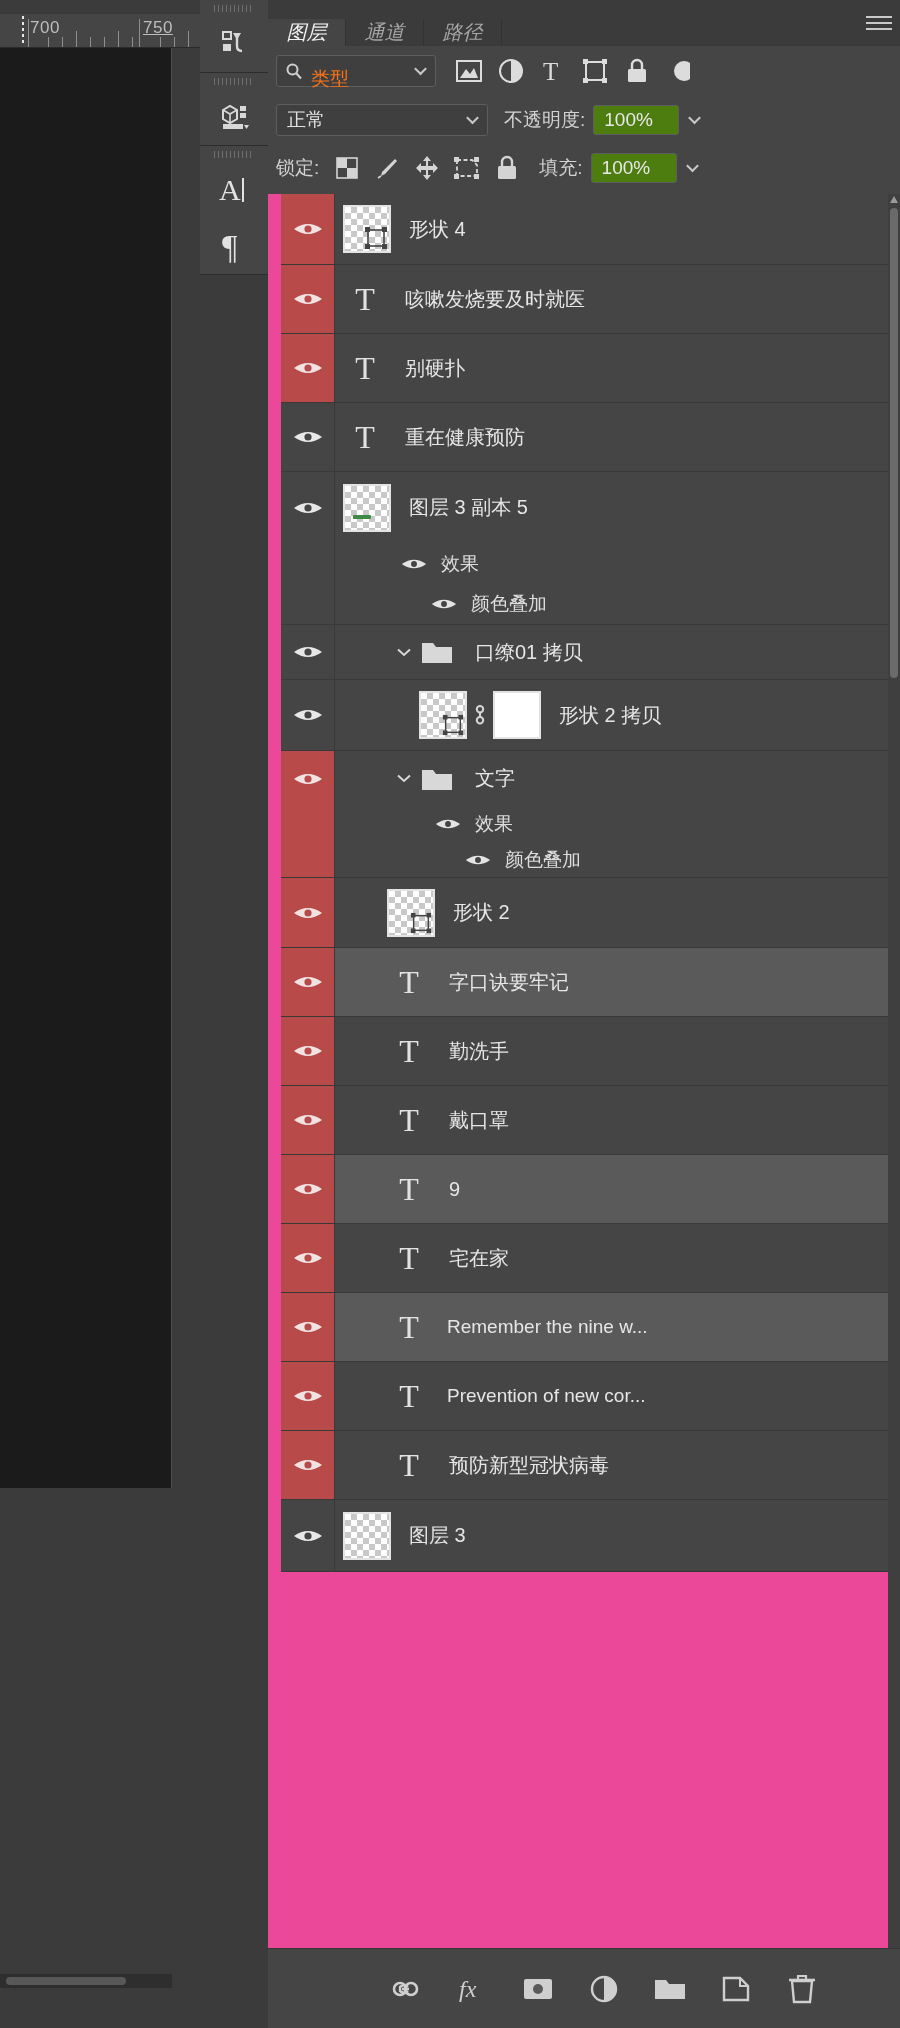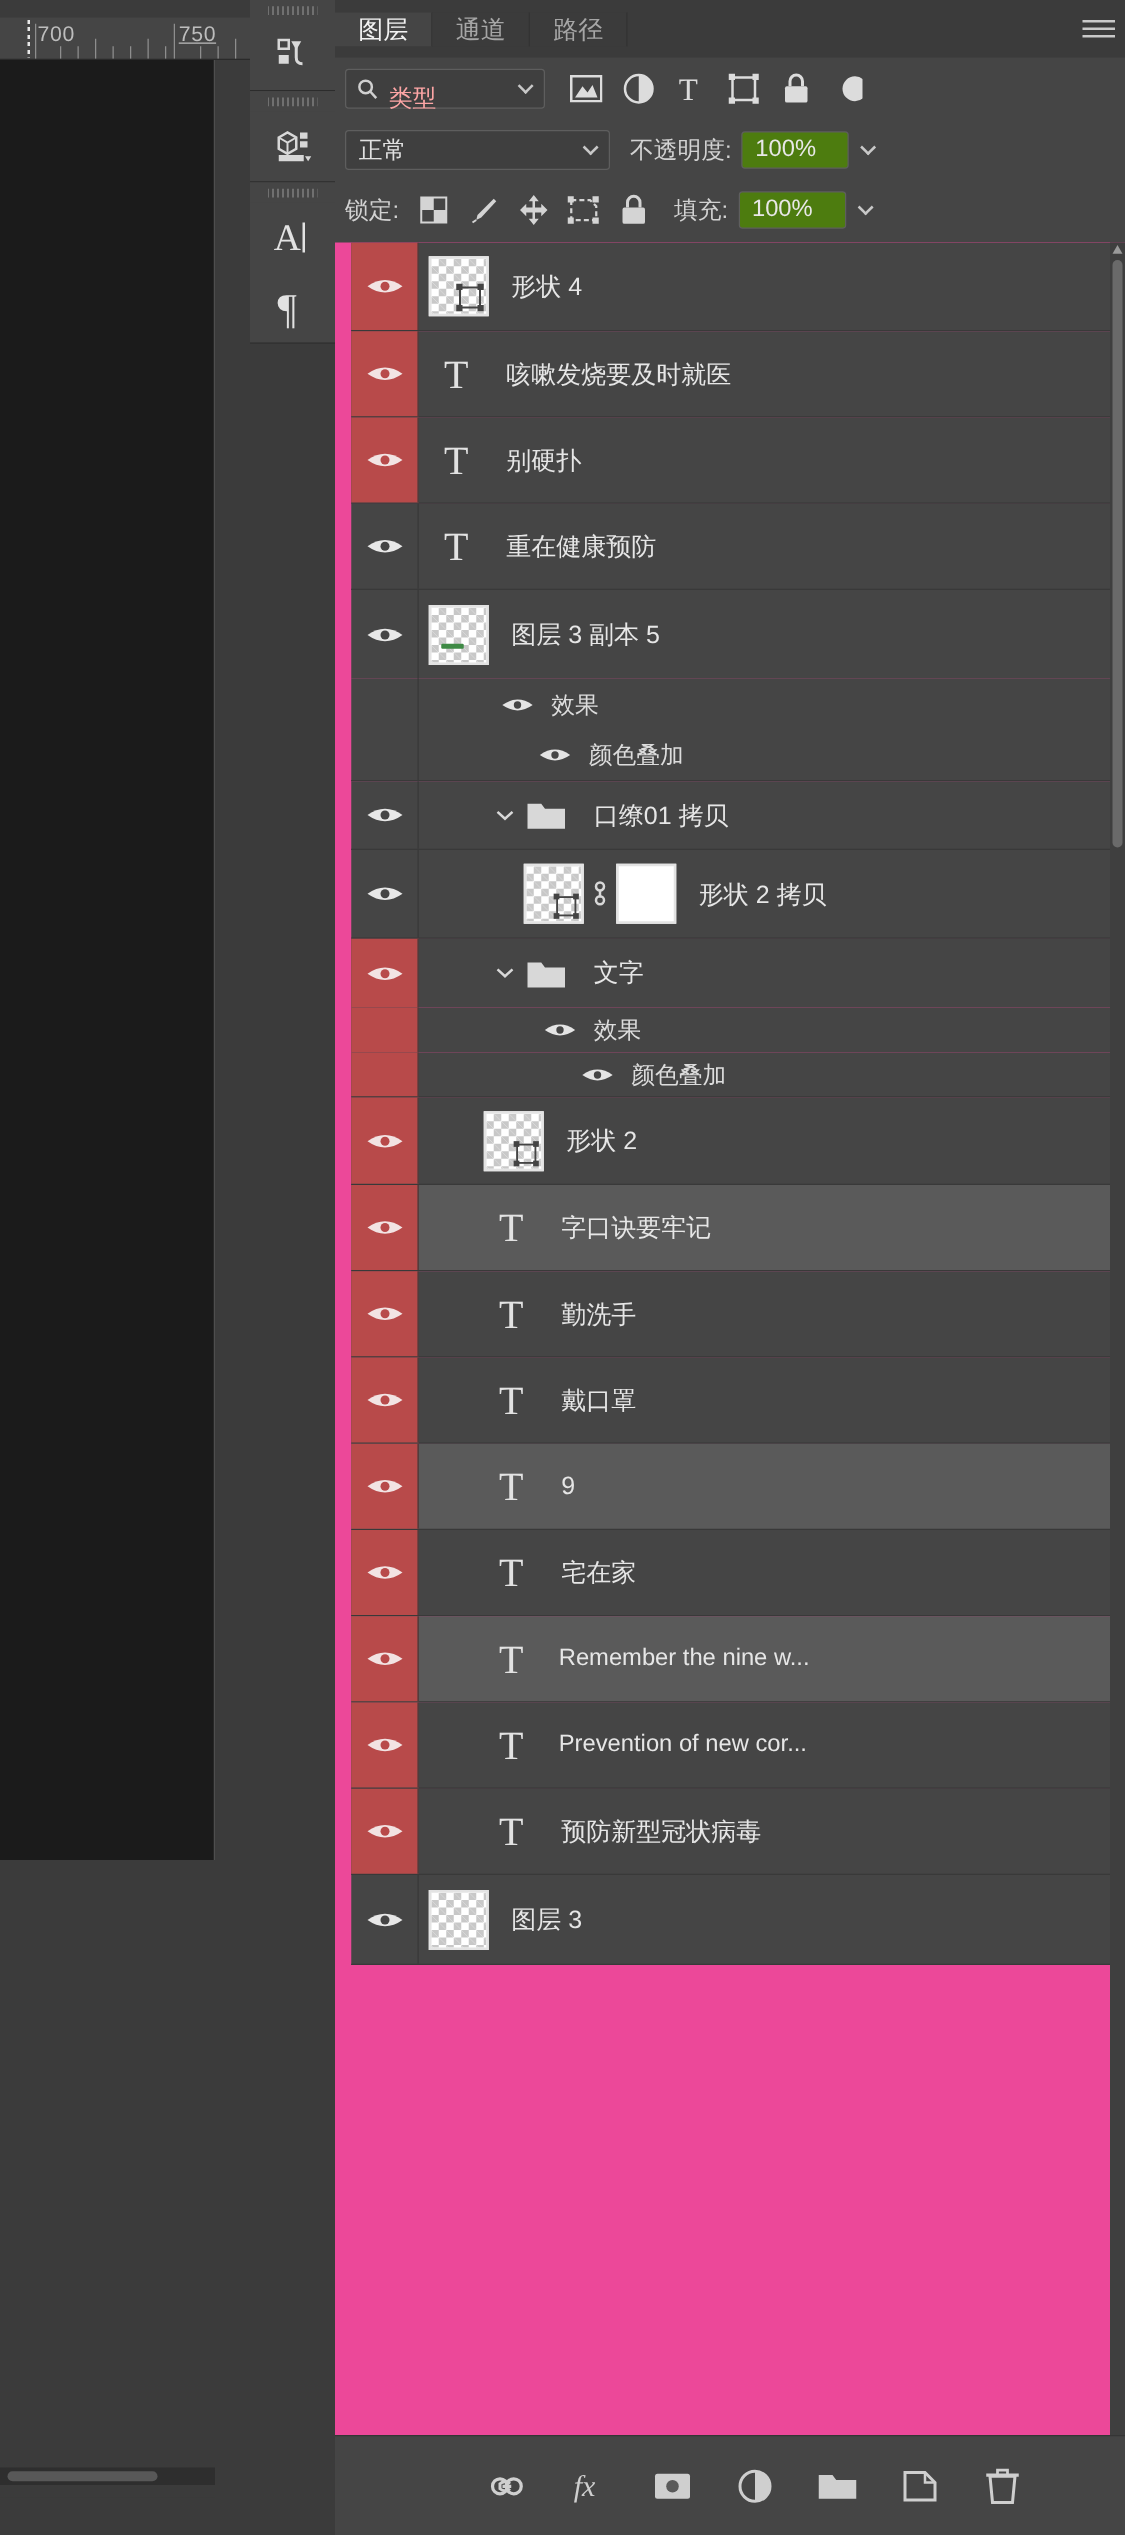--- a/index.html
+++ b/index.html
@@ -79,21 +79,21 @@
   .rail-spacer { background: #3b3b3b; }
 
   
   .panel {
     position: absolute; left: 268px; top: 0; width: 632px; height: 2028px;
     background: #454545;
   }
   
   .tabstrip {
     position: relative; height: 46px; background: #3b3b3b;
-    display: flex; align-items: center;
+    display: flex; align-items: flex-end; font-style: italic;
   }
   .tab {
     display: flex; align-items: center; justify-content: center;
     padding: 0 18px; min-width: 78px;
     color: #a6a6a6; font-size: 20px; cursor: pointer;
     border-right: 1px solid #333; background: #3b3b3b;
   }
   .tab.active { background: #454545; color: #f2f2f2; }
   .tab-spacer { flex: 1; background: #3b3b3b; border-right: none; }
   .panel-menu {
@@ -106,21 +106,21 @@
   
   .filter-row {
     height: 50px; display: flex; align-items: center; padding: 0 8px;
     background: #454545;
   }
   .filter-select {
     position: relative; width: 160px; height: 32px; background: #3f3f3f;
     border: 1px solid #5e5e5e; border-radius: 3px;
     display: flex; align-items: center; padding-left: 8px; cursor: pointer;
   }
-  .filter-select .lbl { color: #fca5a5; font-size: 19px; margin-left: 8px; margin-top: 16px; }
+  .filter-select .lbl { color: #f97316; font-size: 19px; margin-left: 8px; margin-top: 16px; }
   .chev { position: absolute; right: 10px; top: 50%; margin-top: -3px;
     width: 9px; height: 9px; border-right: 2px solid #c8c8c8;
     border-bottom: 2px solid #c8c8c8; transform: translateY(-40%) rotate(45deg); }
   .filter-icons { display: flex; align-items: center; gap: 0px; margin-left: 12px; }
   .ficon { width: 42px; height: 40px; display: flex; align-items: center;
     justify-content: center; cursor: pointer; }
 
   
   .blend-row {
     height: 48px; display: flex; align-items: center; padding: 0 8px;

